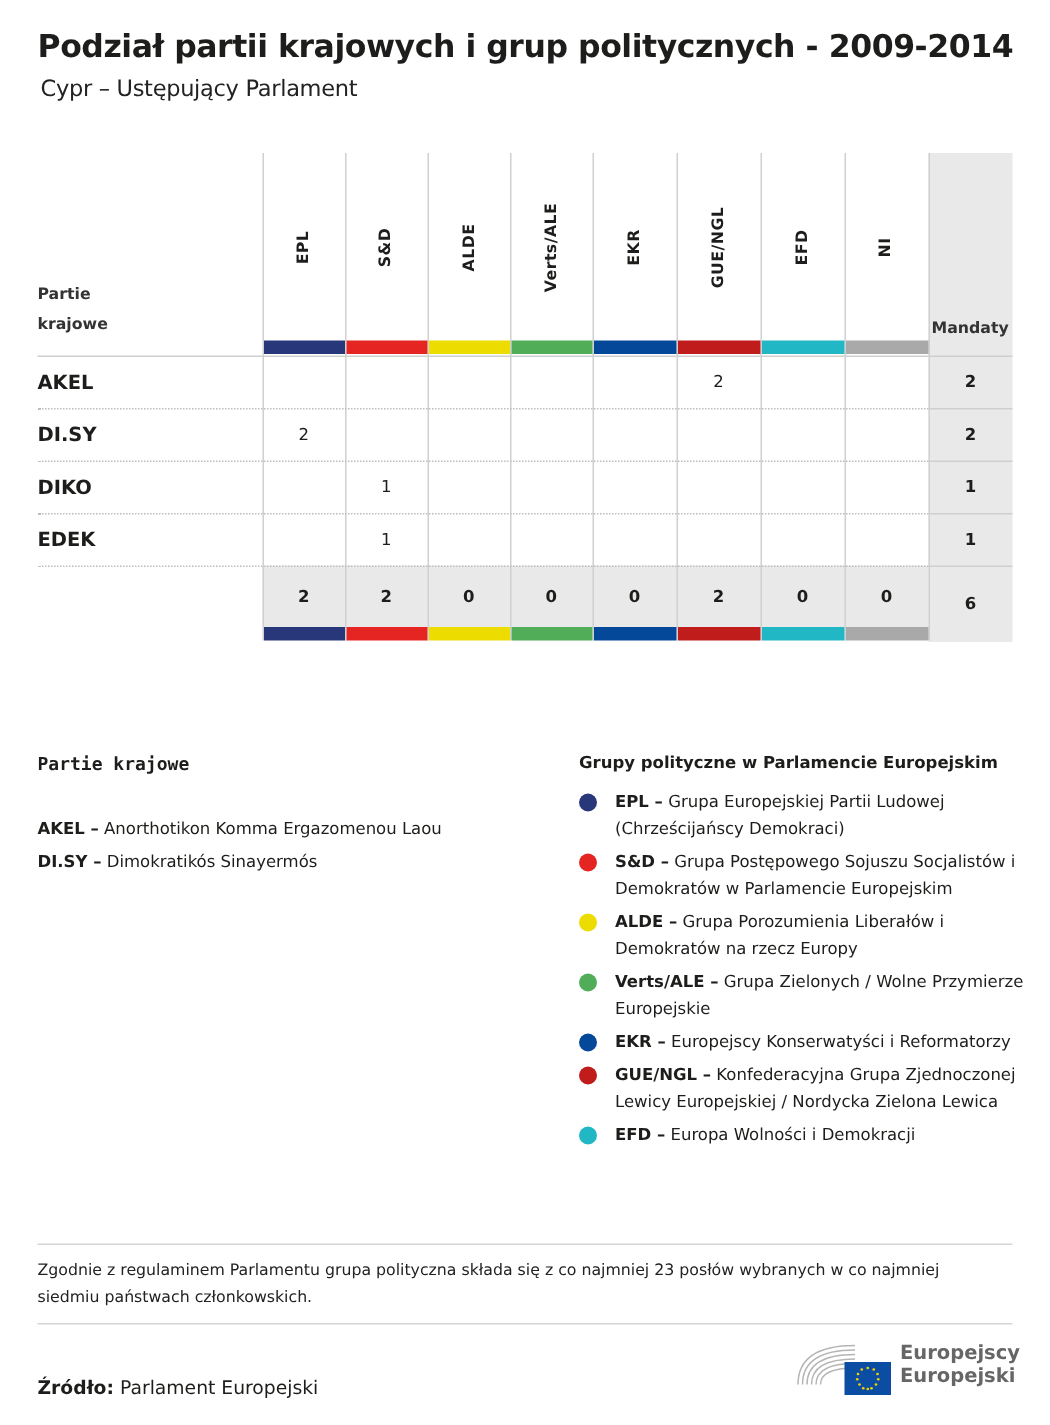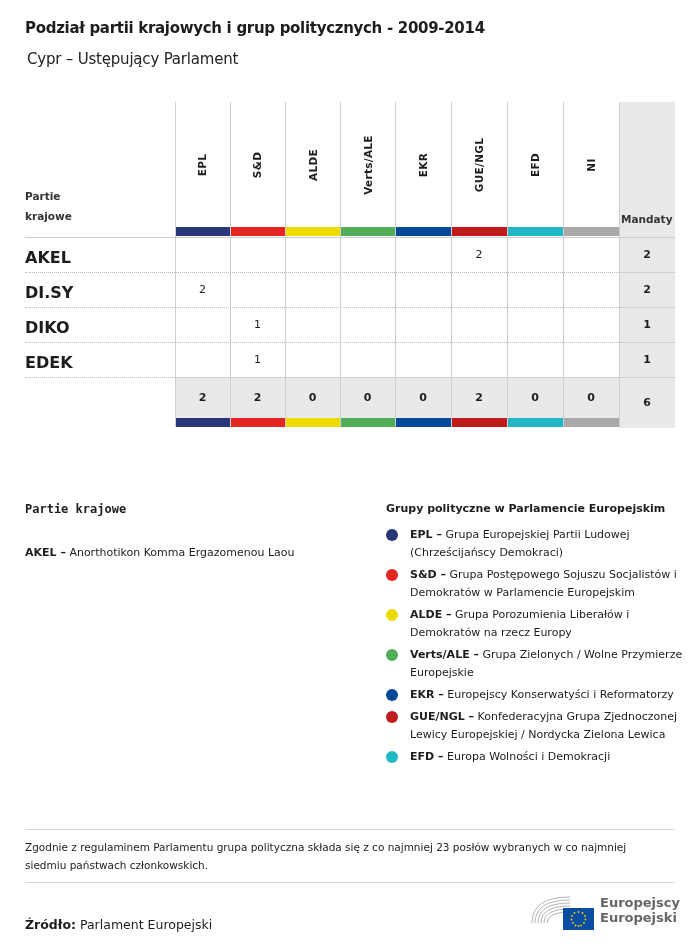--- a/index.html
+++ b/index.html
@@ -1,33 +1,33 @@
 <!DOCTYPE html>
 <html><head>
 <meta charset="utf-8">
 <style>
   html, body { margin:0; padding:0; background:#ffffff; }
   body { width:700px; height:950px; position:relative; overflow:hidden; font-family:"DejaVu Sans", sans-serif; color:#1d1d1b; }
-  .title { position:absolute; left:25px; top:19px; font-size:15px; font-weight:bold; letter-spacing:-0.3px; }
+  .title { position:absolute; left:25px; top:19px; font-size:21px; font-weight:bold; letter-spacing:-0.3px; }
   .subtitle { position:absolute; left:27px; top:50px; font-size:15px; letter-spacing:-0.2px; color:#222; }
 
   
   .tbl { position:absolute; left:0; top:0; width:700px; height:440px; }
   .vline { position:absolute; top:102px; width:1px; height:325px; background:#d0d0d0; }
   .mand-bg { position:absolute; left:619px; top:102px; width:56px; height:326px; background:#e9e9e9; }
   .tot-bg { position:absolute; left:175px; top:377px; width:444px; height:41px; background:#e9e9e9; }
   .colhead { position:absolute; top:110px; width:55px; height:110px; display:flex; align-items:center; justify-content:center; }
   .colhead span { transform:rotate(-90deg); white-space:nowrap; font-size:10.5px; font-weight:bold; letter-spacing:0.3px; }
   .cbar { position:absolute; height:9px; }
   .hdr-line { position:absolute; left:25px; top:237px; width:650px; height:1px; background:#cfcfcf; }
   .row-line { position:absolute; left:25px; width:594px; height:0; border-top:1px dotted #bdbdbd; }
   .mand-line { position:absolute; left:619px; width:56px; height:1px; background:#cfcfcf; }
   .partie-lbl { position:absolute; left:25px; top:186px; font-size:10.5px; font-weight:bold; line-height:20px; color:#333; }
   .mand-lbl { position:absolute; left:621px; top:213px; font-size:10.5px; font-weight:bold; color:#333; }
-  .rowlbl { position:absolute; left:25px; font-size:16px; font-weight:bold; }
+  .rowlbl { position:absolute; left:25px; font-size:13px; font-weight:bold; }
   .cell { position:absolute; width:55px; text-align:center; font-size:11px; }
   .mcell { position:absolute; left:619px; width:56px; text-align:center; font-size:11px; font-weight:bold; }
   .tcell { position:absolute; width:55px; text-align:center; font-size:11px; font-weight:bold; }
 
   
   .leg-h1 { position:absolute; left:25px; top:502px; font-family:"DejaVu Sans Mono", monospace; font-weight:bold; font-size:12px; }
   .nat-list { position:absolute; left:25px; top:544px; width:320px; font-size:11px; line-height:18px; }
   .nat-item { margin-bottom:4px; }
   .b { font-weight:bold; }
   .leg-h2 { position:absolute; left:386px; top:502px; font-size:11px; font-weight:bold; }
@@ -165,20 +165,21 @@
       <div class="tcell" style="left:563px;width:56px;top:391px">0</div>
       <div class="mcell" style="top:396px">6</div>
     </div>
 
   <div class="hdr-line"></div>
 </div>
 
 <div class="leg-h1">Partie krajowe</div>
 <div class="nat-list" id="natList">
     <div class="nat-item"><span class="b">AKEL –</span> <span>Anorthotikon Komma Ergazomenou Laou</span></div>
+    <div class="nat-item"><span class="b">DI.SY –</span> <span>Dimokratikós Sinayermós</span></div>
   </div>
 
 <div class="leg-h2">Grupy polityczne w Parlamencie Europejskim</div>
 <div class="grp-list" id="grpList">
     <div class="grp-item"><span class="dot" style="background:#283779"></span><span class="b">EPL –</span> <span>Grupa Europejskiej Partii Ludowej (Chrześcijańscy Demokraci)</span></div>
     <div class="grp-item"><span class="dot" style="background:#e52522"></span><span class="b">S&amp;D –</span> <span>Grupa Postępowego Sojuszu Socjalistów i Demokratów w Parlamencie Europejskim</span></div>
     <div class="grp-item"><span class="dot" style="background:#ecdc00"></span><span class="b">ALDE –</span> <span>Grupa Porozumienia Liberałów i Demokratów na rzecz Europy</span></div>
     <div class="grp-item"><span class="dot" style="background:#51ad58"></span><span class="b">Verts/ALE –</span> <span>Grupa Zielonych / Wolne Przymierze Europejskie</span></div>
     <div class="grp-item"><span class="dot" style="background:#044899"></span><span class="b">EKR –</span> <span>Europejscy Konserwatyści i Reformatorzy</span></div>
     <div class="grp-item"><span class="dot" style="background:#c11c1c"></span><span class="b">GUE/NGL –</span> <span>Konfederacyjna Grupa Zjednoczonej Lewicy Europejskiej / Nordycka Zielona Lewica</span></div>

